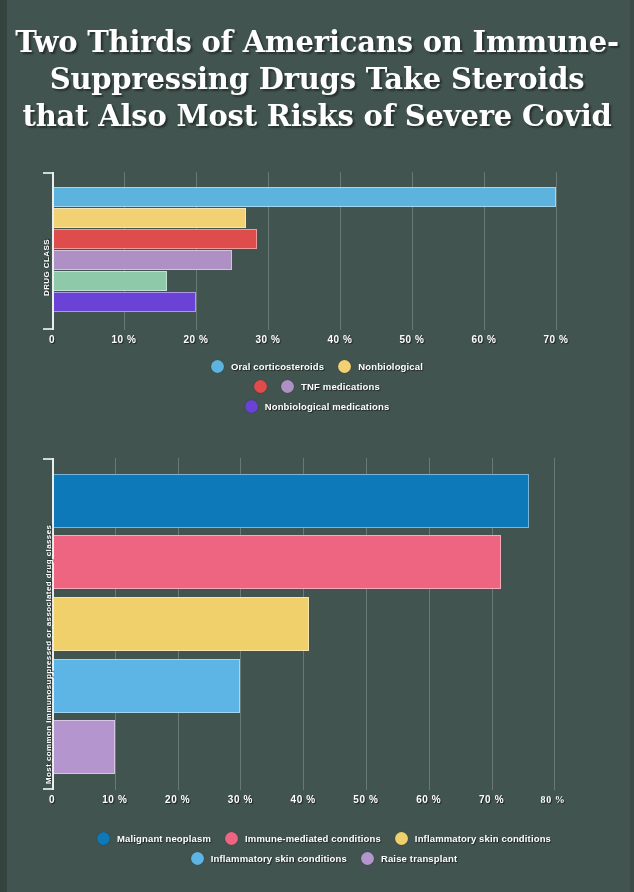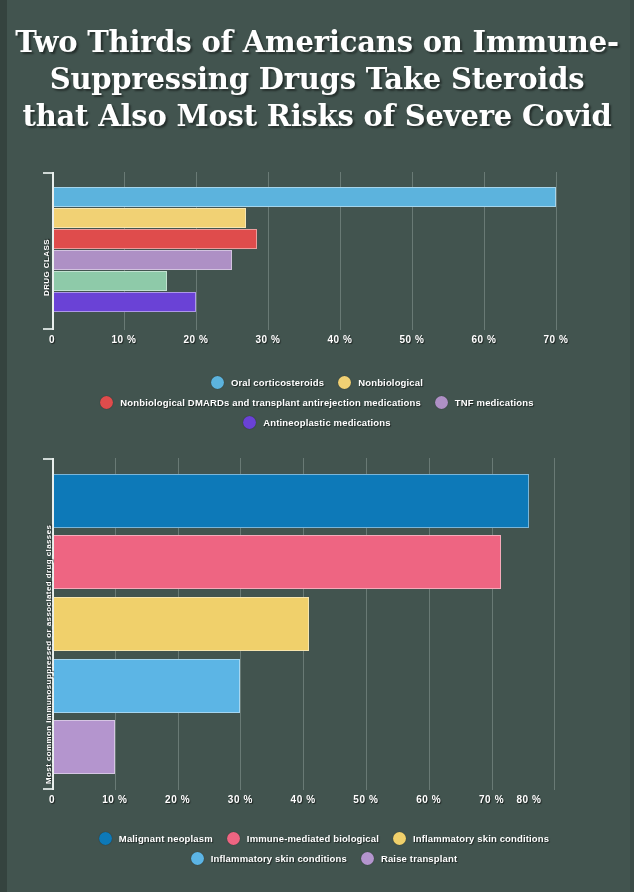--- a/index.html
+++ b/index.html
@@ -116,45 +116,44 @@
     <div class="xtick" style="left: 72px;">10 %</div>
     <div class="xtick" style="left: 144px;">20 %</div>
     <div class="xtick" style="left: 216px;">30 %</div>
     <div class="xtick" style="left: 288px;">40 %</div>
     <div class="xtick" style="left: 360px;">50 %</div>
     <div class="xtick" style="left: 432px;">60 %</div>
     <div class="xtick" style="left: 504px;">70 %</div>
   </div>
 <div class="ylabel" id="chart1-ylabel" style="left:42px;top:296px;">DRUG CLASS</div>
 
-<div class="legend" id="legend1" style="top:376px;text-align:center;">
+<div class="legend" id="legend1" style="top:360px;text-align:center;">
     <div class="legend-row">
       <div class="legend-item">
         <span class="swatch" style="background: rgb(92, 179, 221);"></span>
         <span class="legend-label">Oral corticosteroids</span>
       </div>
       <div class="legend-item">
         <span class="swatch" style="background: rgb(241, 209, 116);"></span>
         <span class="legend-label">Nonbiological</span>
       </div>
     </div>
     <div class="legend-row">
       <div class="legend-item">
         <span class="swatch" style="background: rgb(223, 76, 76);"></span>
-        <span class="legend-label">Nonbiological DMARDs and transplant antirejection medications</span>
       </div>
       <div class="legend-item">
         <span class="swatch" style="background: rgb(174, 144, 197);"></span>
         <span class="legend-label">TNF medications</span>
       </div>
     </div>
     <div class="legend-row">
       <div class="legend-item">
         <span class="swatch" style="background: rgb(106, 66, 214);"></span>
-        <span class="legend-label">Antineoplastic medications</span>
+        <span class="legend-label">Nonbiological medications</span>
       </div>
     </div>
   </div>
 
 <div class="chart" id="chart2" style="left:52px;top:458px;width:540px;height:332px;">
   <div class="plot" id="chart2-plot">
     <div class="axis-y-line"></div>
   <div class="gridline" style="left: 62.7907px;"></div>
       <div class="gridline" style="left: 125.581px;"></div>
       <div class="gridline" style="left: 188.372px;"></div>
@@ -174,33 +173,33 @@
 </div>
 <div class="xticks" id="chart2-xticks" style="left:52px;top:794px;width:540px;">
     <div class="xtick" style="left: 0px;">0</div>
     <div class="xtick" style="left: 62.7907px;">10 %</div>
     <div class="xtick" style="left: 125.581px;">20 %</div>
     <div class="xtick" style="left: 188.372px;">30 %</div>
     <div class="xtick" style="left: 251.163px;">40 %</div>
     <div class="xtick" style="left: 313.953px;">50 %</div>
     <div class="xtick" style="left: 376.744px;">60 %</div>
     <div class="xtick" style="left: 439.535px;">70 %</div>
-    <div class="xtick" style="left: 477px;">80 %</div>
+    <div class="xtick" style="left: 501px; font-family: Liberation Serif, serif;">80 %</div>
   </div>
 <div class="ylabel" id="chart2-ylabel" style="left:44px;top:784px;">Most common immunosuppressed or associated drug classes</div>
 
 <div class="legend" id="legend2" style="top:832px;padding-left:7px;">
     <div class="legend-row">
       <div class="legend-item">
         <span class="swatch" style="background: rgb(13, 121, 184);"></span>
         <span class="legend-label">Malignant neoplasm</span>
       </div>
       <div class="legend-item">
         <span class="swatch" style="background: rgb(238, 101, 130);"></span>
-        <span class="legend-label">Immune-mediated biological</span>
+        <span class="legend-label">Immune-mediated conditions</span>
       </div>
       <div class="legend-item">
         <span class="swatch" style="background: rgb(240, 208, 107);"></span>
         <span class="legend-label">Inflammatory skin conditions</span>
       </div>
     </div>
     <div class="legend-row">
       <div class="legend-item">
         <span class="swatch" style="background: rgb(92, 181, 229);"></span>
         <span class="legend-label">Inflammatory skin conditions</span>

